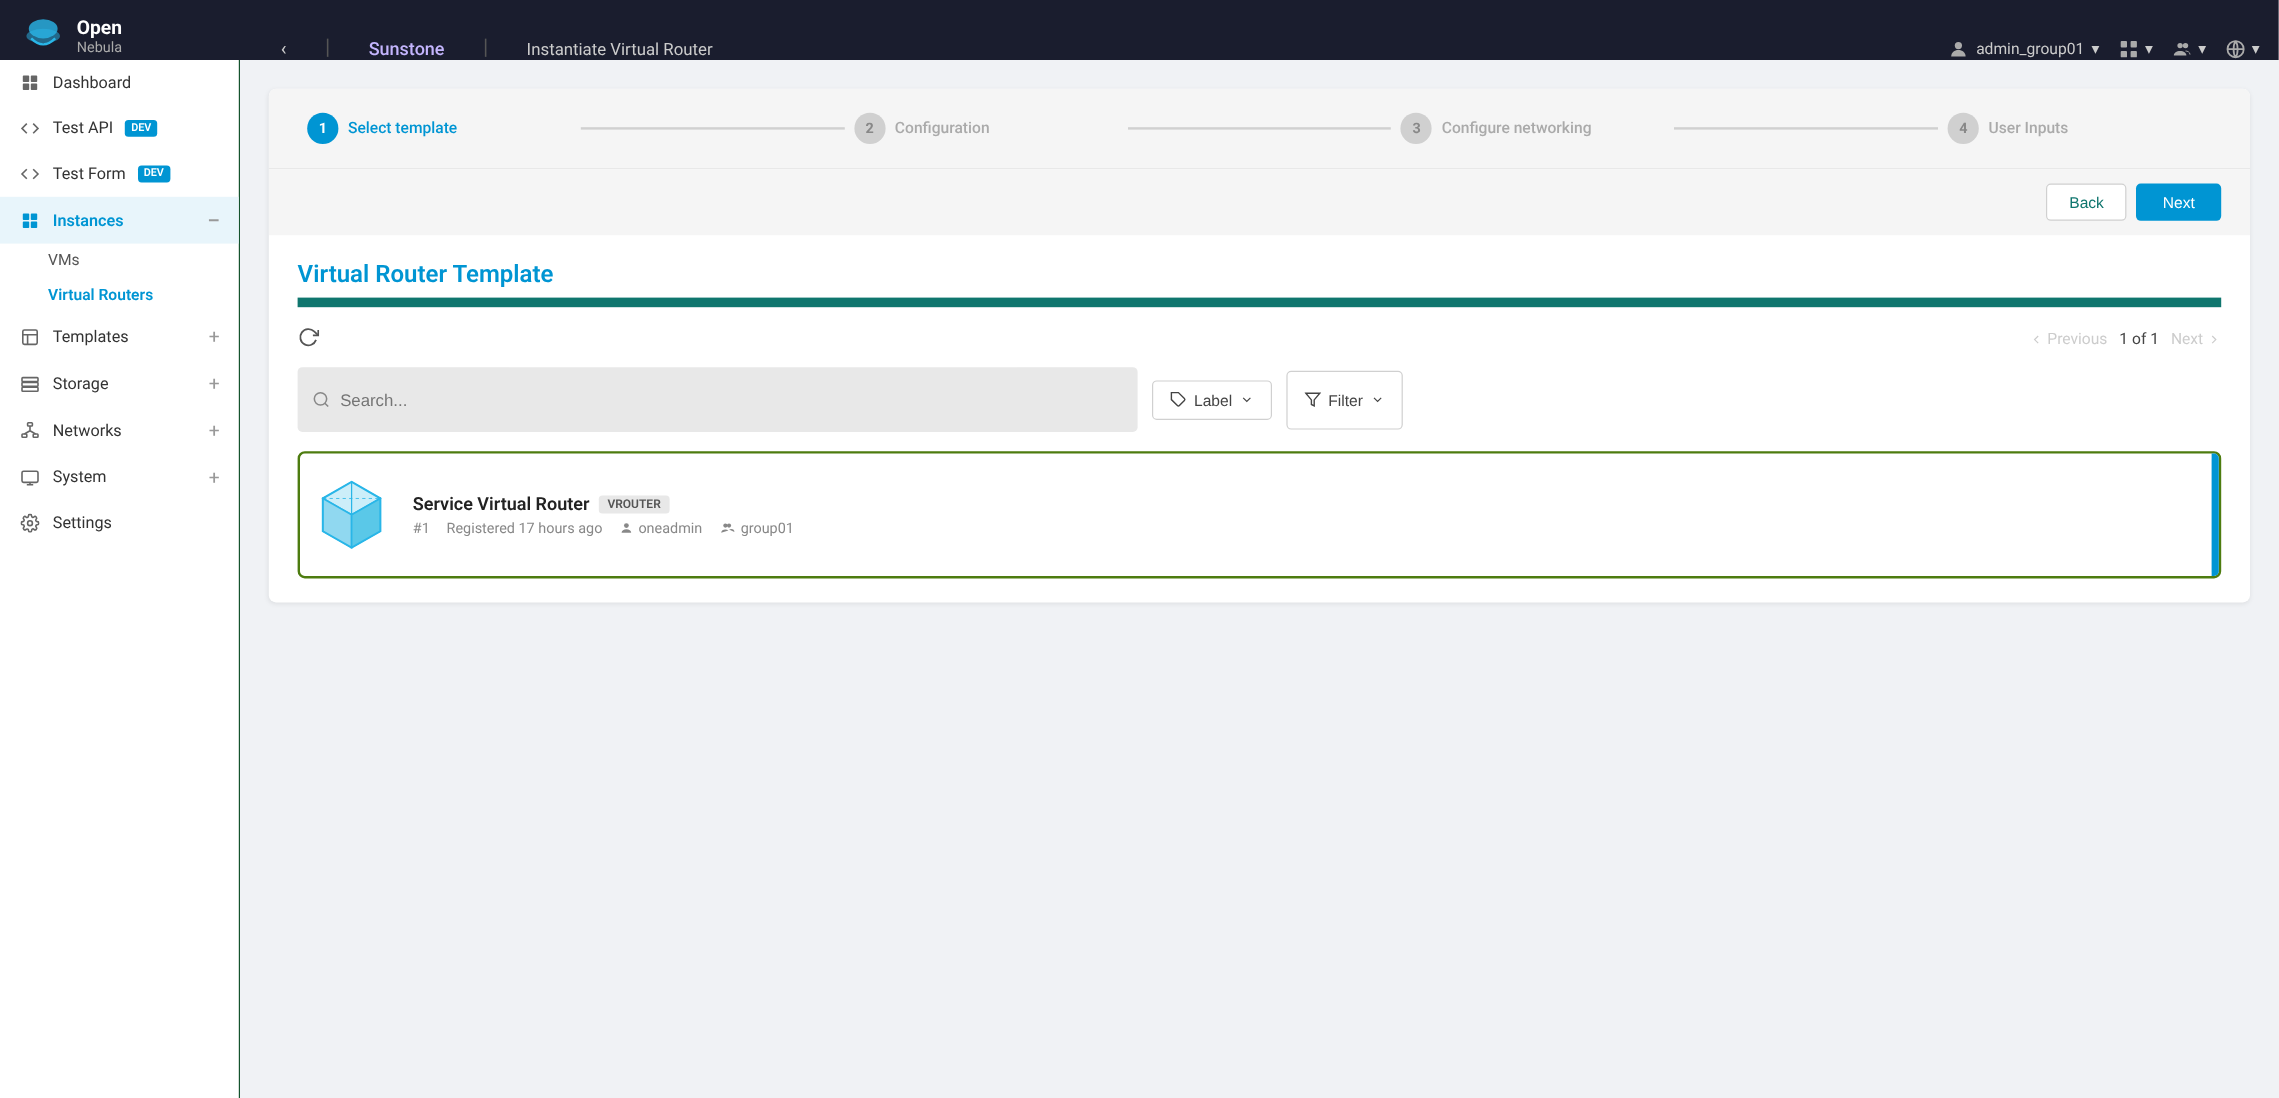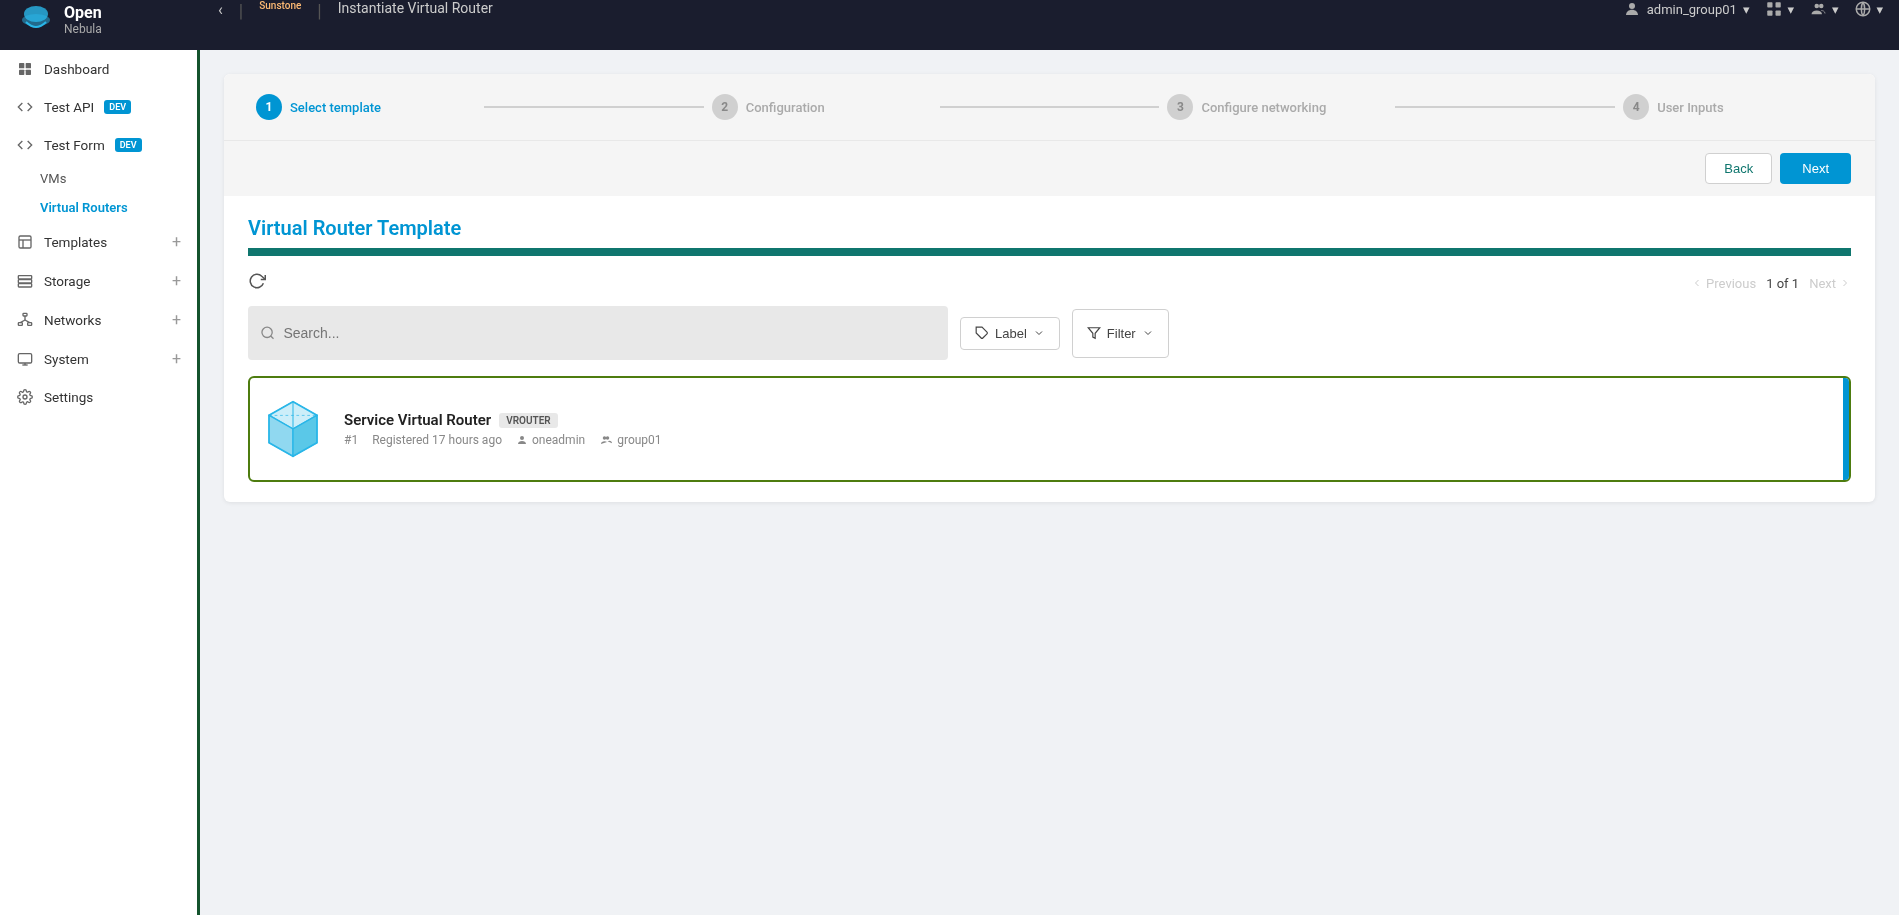--- a/index.html
+++ b/index.html
@@ -4,24 +4,24 @@
   <style>
     * { box-sizing: border-box; margin: 0; padding: 0; }
     body { font-family: -apple-system, BlinkMacSystemFont, 'Segoe UI', Roboto, sans-serif; background: #f0f2f5; display: flex; flex-direction: column; height: 100vh; overflow: hidden; }
 
     
     .topbar {
       background: #1a1d2e;
       color: #fff;
       height: 50px;
       display: flex;
-      align-items: flex-start;
+      align-items: flex-end;
       padding: 0 16px;
       flex-shrink: 0;
-      gap: 12px;
+      gap: 28px;
     }
     .topbar-logo {
       display: flex;
       align-items: center;
       gap: 8px;
       width: 190px;
     }
     .topbar-logo svg { width: 40px; height: 40px; }
     .topbar-divider { color: #555; font-size: 18px; margin: 0 4px; }
     .topbar-right { margin-left: auto; display: flex; align-items: center; gap: 16px; }
@@ -29,21 +29,21 @@
     .topbar-icon { color: #ccc; cursor: pointer; display: flex; align-items: center; gap: 4px; font-size: 13px; }
     .topbar-collapse { cursor: pointer; color: #ccc; font-size: 16px; }
 
     
     .layout { display: flex; flex: 1; overflow: hidden; }
 
     
     .sidebar {
       width: 200px;
       background: #fff;
-      border-right: 3px solid #14532d;
+      border-right: 1px solid #14532d;
       flex-shrink: 0;
       overflow-y: auto;
       display: flex;
       flex-direction: column;
     }
     .sidebar-item {
       display: flex;
       align-items: center;
       gap: 10px;
       padding: 10px 16px;
@@ -251,21 +251,21 @@
       <ellipse cx="20" cy="20" rx="14" ry="6" fill="#29b6e8" opacity="0.5"></ellipse>
       <path d="M10 22 Q20 32 30 22" stroke="#29b6e8" stroke-width="2" fill="none"></path>
     </svg>
     <div>
       <div style="font-size:16px;font-weight:700;line-height:1.2;color:#fff;">Open</div>
       <div style="font-size:12px;color:#aaa;line-height:1.2;">Nebula</div>
     </div>
   </div>
   <span class="topbar-collapse">‹</span>
   <span class="topbar-divider">|</span>
-  <span style="font-size:10px;color:#fdba74;font-weight:500;">Sunstone</span>
+  <span style="font-size:15px;color:#c4b5fd;font-weight:500;">Sunstone</span>
   <span class="topbar-divider">|</span>
   <span style="font-size:14px;color:#ccc;">Instantiate Virtual Router</span>
   <div class="topbar-right">
     <div class="topbar-user">
       <svg width="18" height="18" viewBox="0 0 24 24" fill="#aaa">
           <circle cx="12" cy="8" r="4"></circle>
           <path d="M4 20c0-4 3.6-7 8-7s8 3 8 7" fill="#aaa"></path>
         </svg>
       <span>admin_group01</span>
       <span>▾</span>
@@ -329,20 +329,32 @@
       <span class="icon">
         <svg width="16" height="16" viewBox="0 0 24 24" fill="none" stroke="currentColor" stroke-width="2">
             <polyline points="16 18 22 12 16 6"></polyline>
             <polyline points="8 6 2 12 8 18"></polyline>
           </svg>
       </span>
       <span>Test Form</span>
       <span class="badge">DEV</span>
     </div>
 
+    <div class="sidebar-item active">
+      <span class="icon">
+        <svg width="16" height="16" viewBox="0 0 24 24" fill="currentColor">
+            <rect x="3" y="3" width="8" height="8" rx="1"></rect>
+            <rect x="13" y="3" width="8" height="8" rx="1"></rect>
+            <rect x="3" y="13" width="8" height="8" rx="1"></rect>
+            <rect x="13" y="13" width="8" height="8" rx="1"></rect>
+          </svg>
+      </span>
+      <span>Instances</span>
+      <span class="expand">–</span>
+    </div>
 
     <div class="sidebar-sub">
       <div class="sidebar-item">
         <span>VMs</span>
       </div>
       <div class="sidebar-item active-sub" style="color:#0095d3;font-weight:600;">
         <span>Virtual Routers</span>
       </div>
     </div>
 

